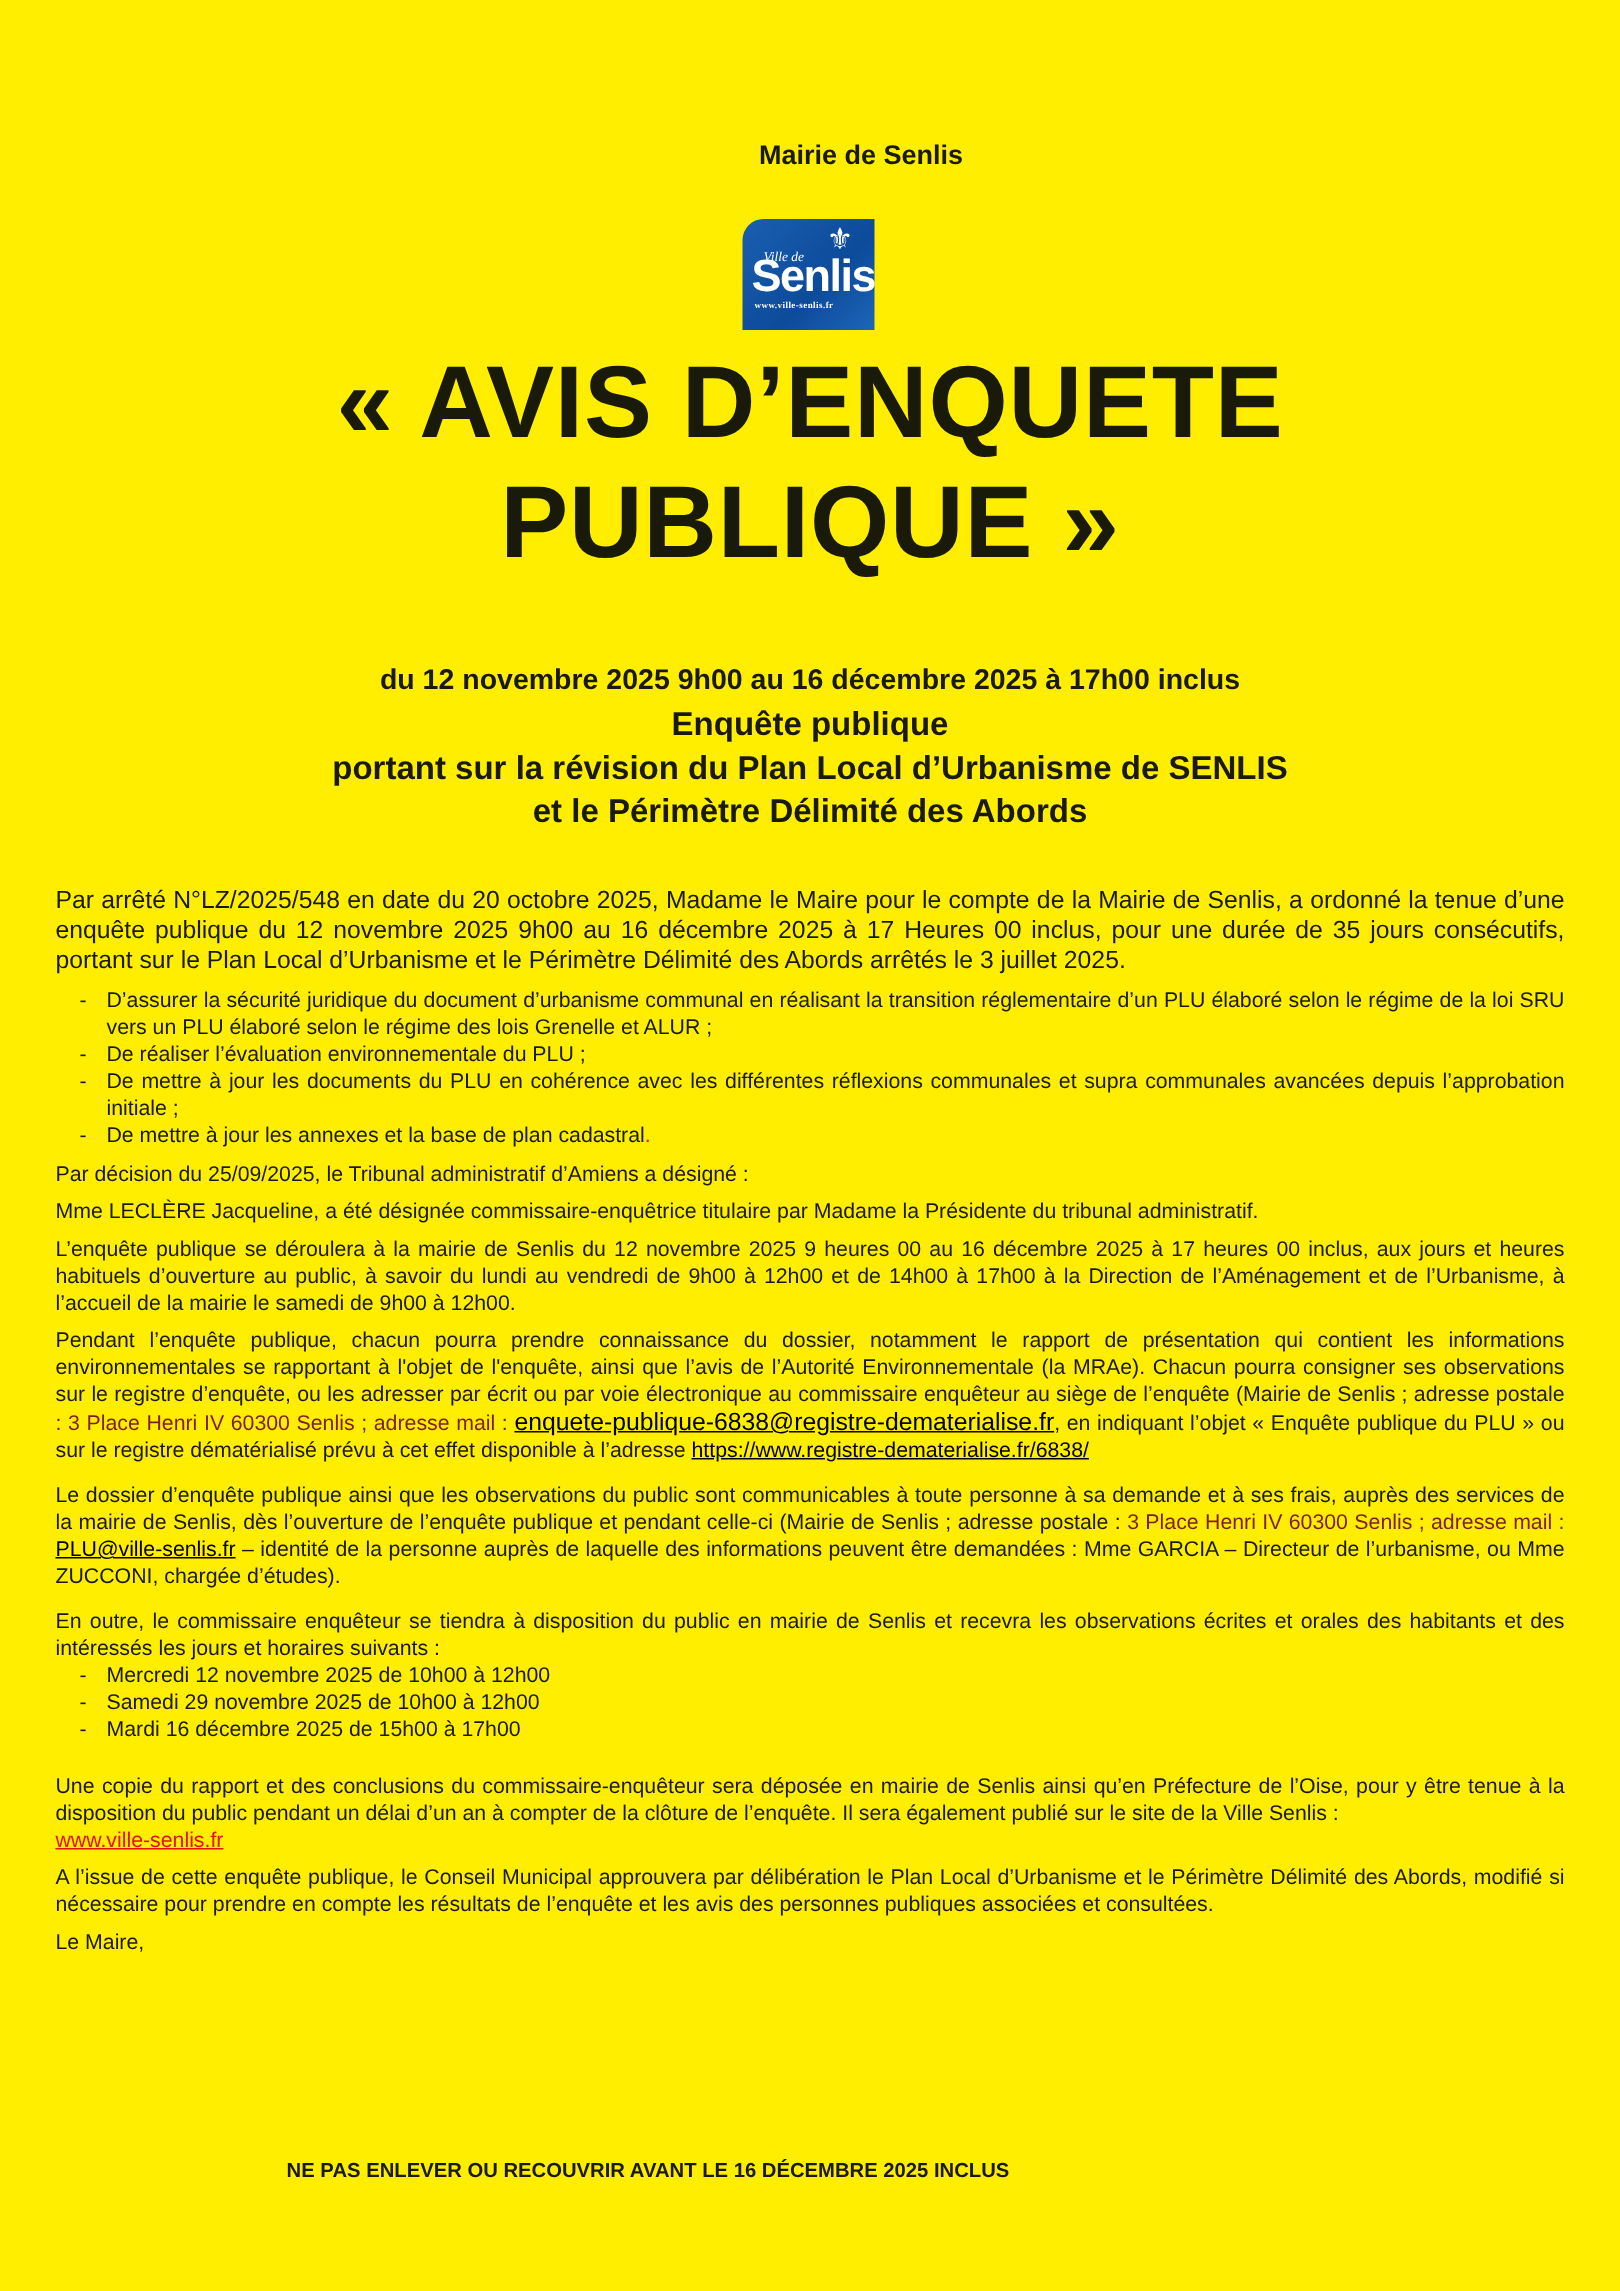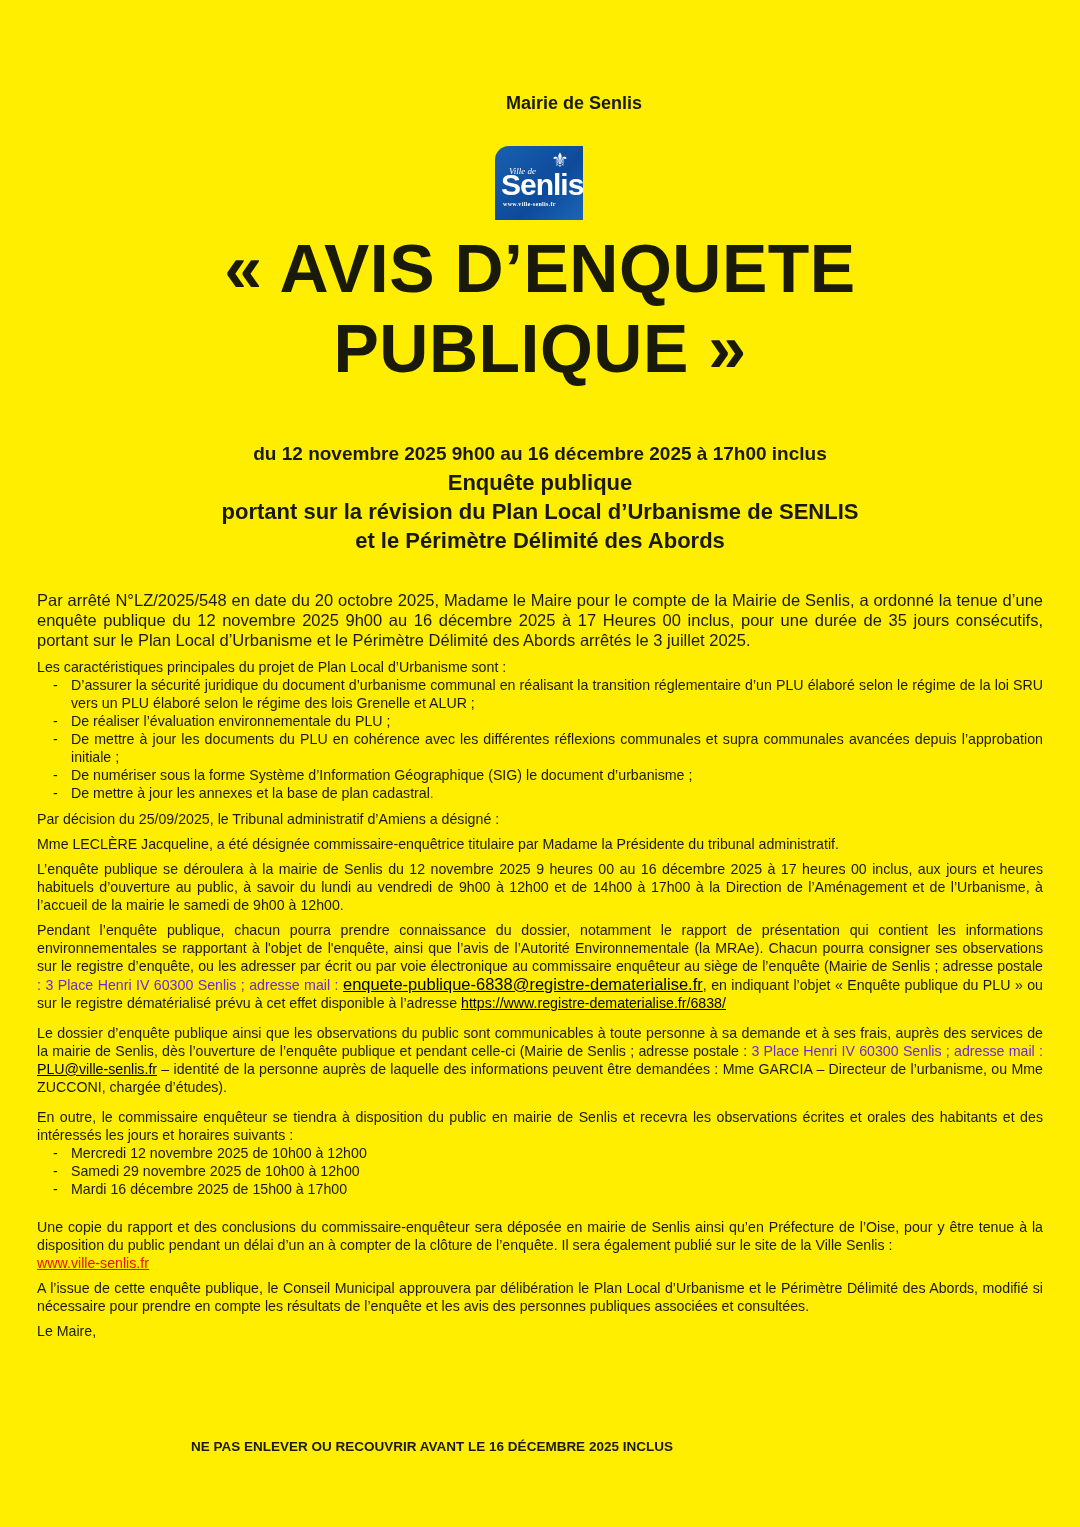--- a/index.html
+++ b/index.html
@@ -42,21 +42,21 @@
     #body-text {
       position: absolute; top: 590px; left: 37px; width: 1006px;
       font-size: 14.2px; line-height: 18px;
       text-align: justify;
     }
     #body-text p { margin: 0 0 7px 0; }
     #body-text p.lead { font-size: 16.5px; line-height: 20px; margin-bottom: 8px; }
     #body-text ul { list-style: none; margin: 0 0 8px 0; padding: 0; }
     #body-text li { position: relative; padding-left: 34px; }
     #body-text li::before { content: "-"; position: absolute; left: 16px; }
-    .muted { color: #6d28d9; }
+    .muted { color: #7f1d1d; }
     .link-black { color: #000000; text-decoration: underline; }
     .link-big { font-size: 16.5px; }
     .link-red { color: #e3120b; text-decoration: underline; }
     .red-dot { color: #e3120b; }
     #footer-warning {
       position: absolute; top: 1439px; left: 0; width: 864px;
       font-weight: bold; font-size: 13.5px;
     }
   </style>
 </head>
@@ -80,26 +80,24 @@
 
 <div id="subject" class="center">
   <div>Enquête publique</div>
   <div>portant sur la révision du Plan Local d’Urbanisme de SENLIS</div>
   <div>et le Périmètre Délimité des Abords</div>
 </div>
 
 <div id="body-text">
   <p class="lead">Par arrêté N°LZ/2025/548 en date du 20 octobre 2025, Madame le Maire pour le compte de la Mairie de Senlis, a ordonné la tenue d’une enquête publique du 12 novembre 2025 9h00 au 16 décembre 2025 à 17 Heures 00 inclus, pour une durée de 35 jours consécutifs, portant sur le Plan Local d’Urbanisme et le Périmètre Délimité des Abords arrêtés le 3 juillet 2025.</p>
 
-  <p style="margin-bottom:0">Les caractéristiques principales du projet de Plan Local d’Urbanisme sont :</p>
   <ul>
     <li>D’assurer la sécurité juridique du document d’urbanisme communal en réalisant la transition réglementaire d’un PLU élaboré selon le régime de la loi SRU vers un PLU élaboré selon le régime des lois Grenelle et ALUR ;</li>
     <li>De réaliser l’évaluation environnementale du PLU ;</li>
     <li>De mettre à jour les documents du PLU en cohérence avec les différentes réflexions communales et supra communales avancées depuis l’approbation initiale ;</li>
-    <li>De numériser sous la forme Système d’Information Géographique (SIG) le document d’urbanisme ;</li>
     <li><span>De mettre à jour les annexes et la base de plan cadastral</span><span class="red-dot">.</span></li>
   </ul>
 
   <p>Par décision du 25/09/2025, le Tribunal administratif d’Amiens a désigné :</p>
   <p>Mme LECLÈRE Jacqueline, a été désignée commissaire-enquêtrice titulaire par Madame la Présidente du tribunal administratif.</p>
   <p>L’enquête publique se déroulera à la mairie de Senlis du 12 novembre 2025 9 heures 00 au 16 décembre 2025 à 17 heures 00 inclus, aux jours et heures habituels d’ouverture au public, à savoir du lundi au vendredi de 9h00 à 12h00 et de 14h00 à 17h00 à la Direction de l’Aménagement et de l’Urbanisme, à l’accueil de la mairie le samedi de 9h00 à 12h00.</p>
 
   <p>
     <span>Pendant l’enquête publique, chacun pourra prendre connaissance du dossier, notamment le rapport de présentation qui contient les informations environnementales se rapportant à l'objet de l'enquête, ainsi que l’avis de l’Autorité Environnementale (la MRAe). Chacun pourra consigner ses observations sur le registre d’enquête, ou les adresser par écrit ou par voie électronique au commissaire enquêteur au siège de l’enquête (Mairie de Senlis ; adresse postale </span><span class="muted">: 3 Place Henri IV 60300 Senlis ; adresse mail :</span>
     <a class="link-black link-big">enquete-publique-6838@registre-dematerialise.fr</a><span>, en indiquant l’objet « Enquête publique du PLU » ou sur le registre dématérialisé prévu à cet effet disponible à l’adresse </span><a class="link-black">https://www.registre-dematerialise.fr/6838/</a>

